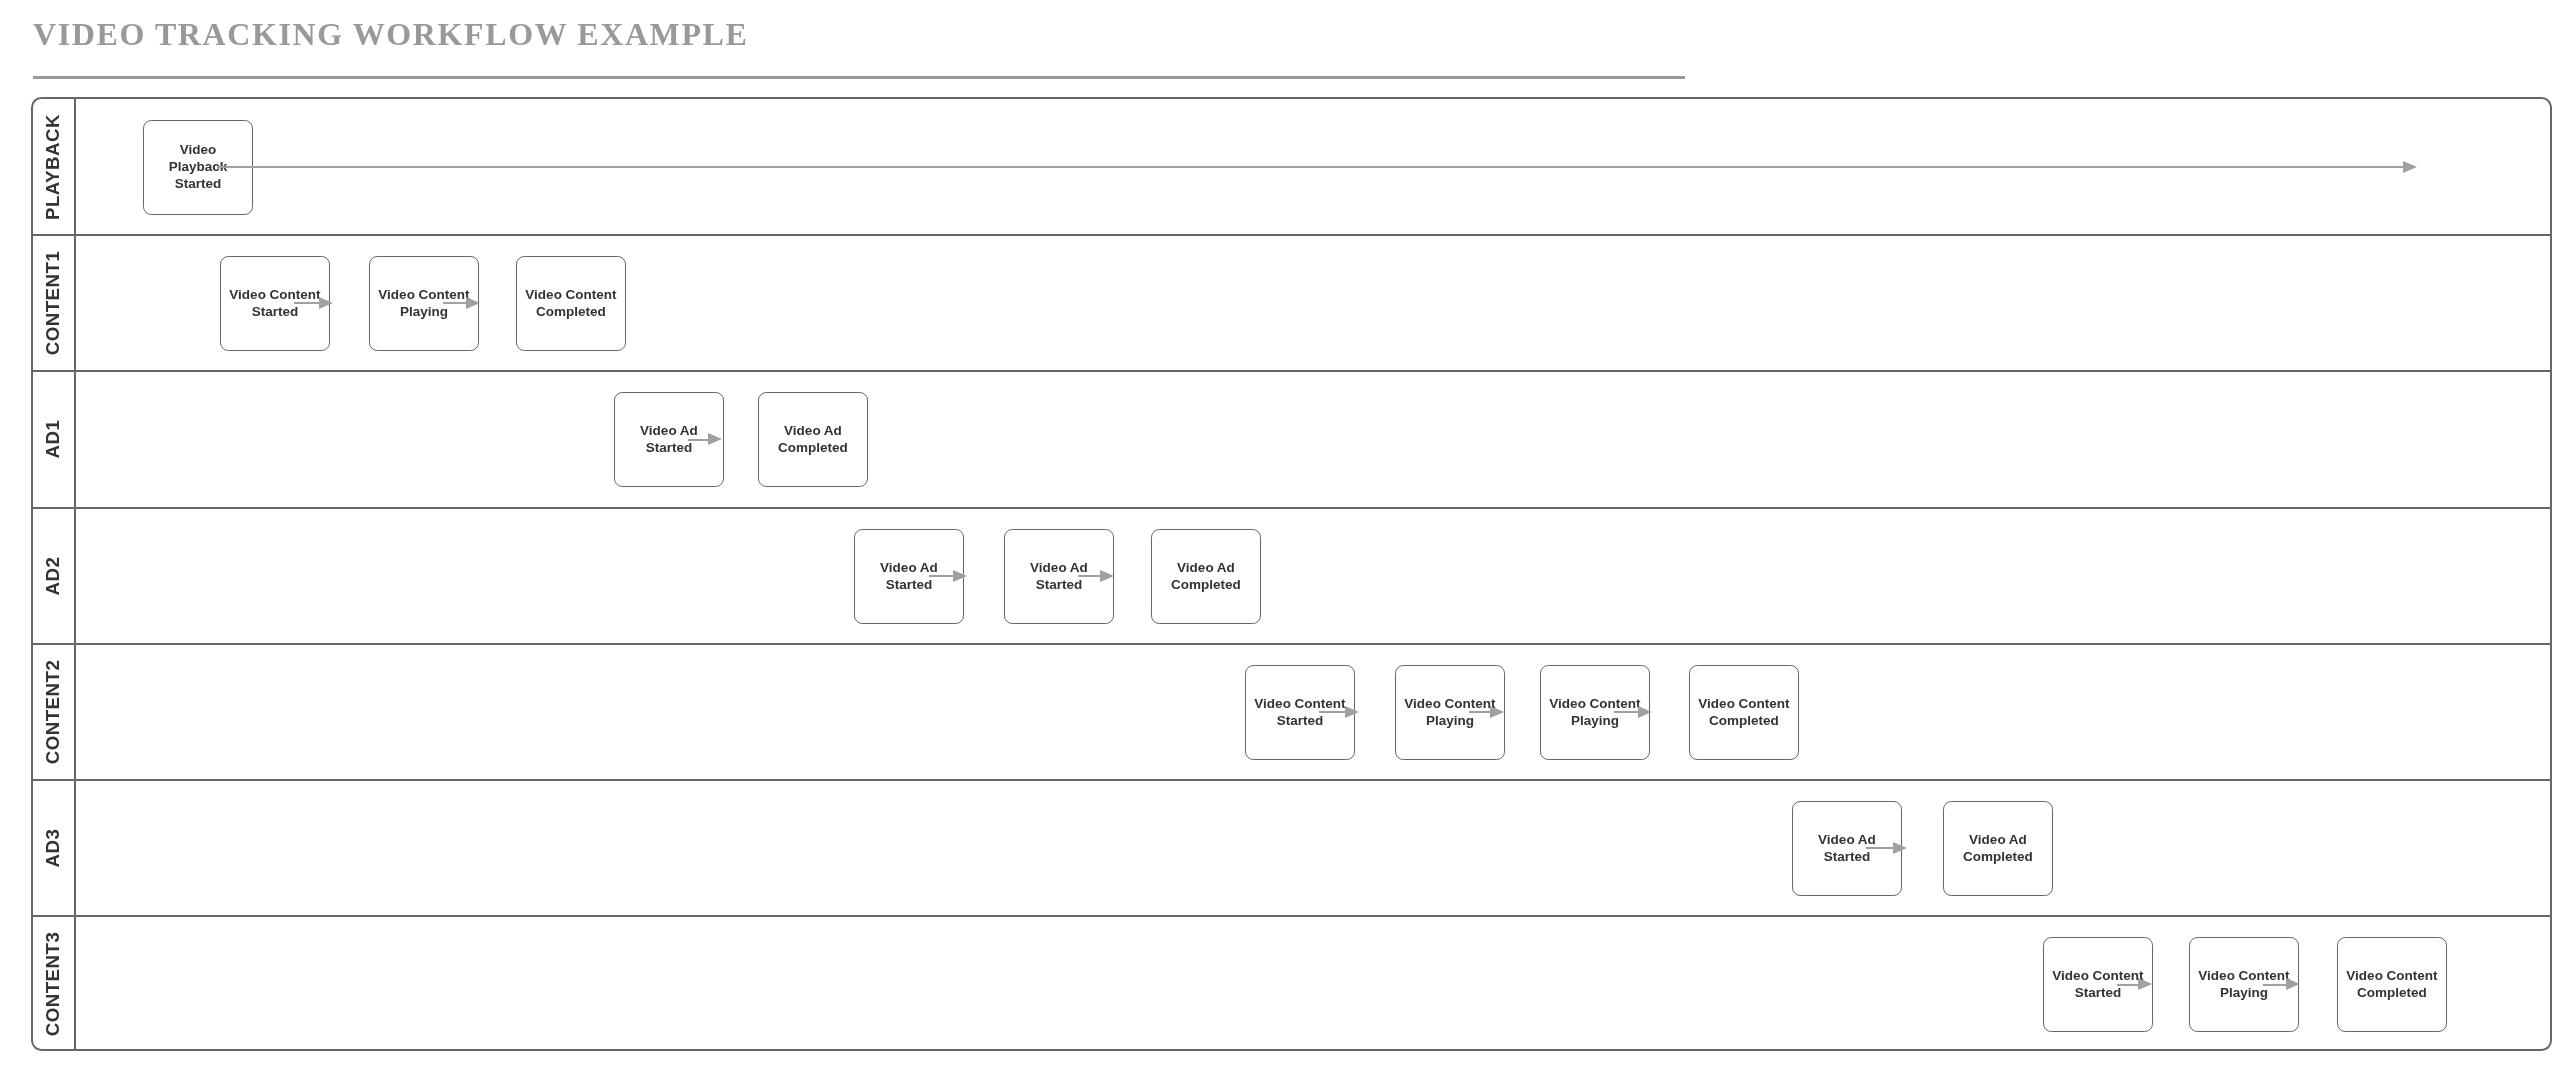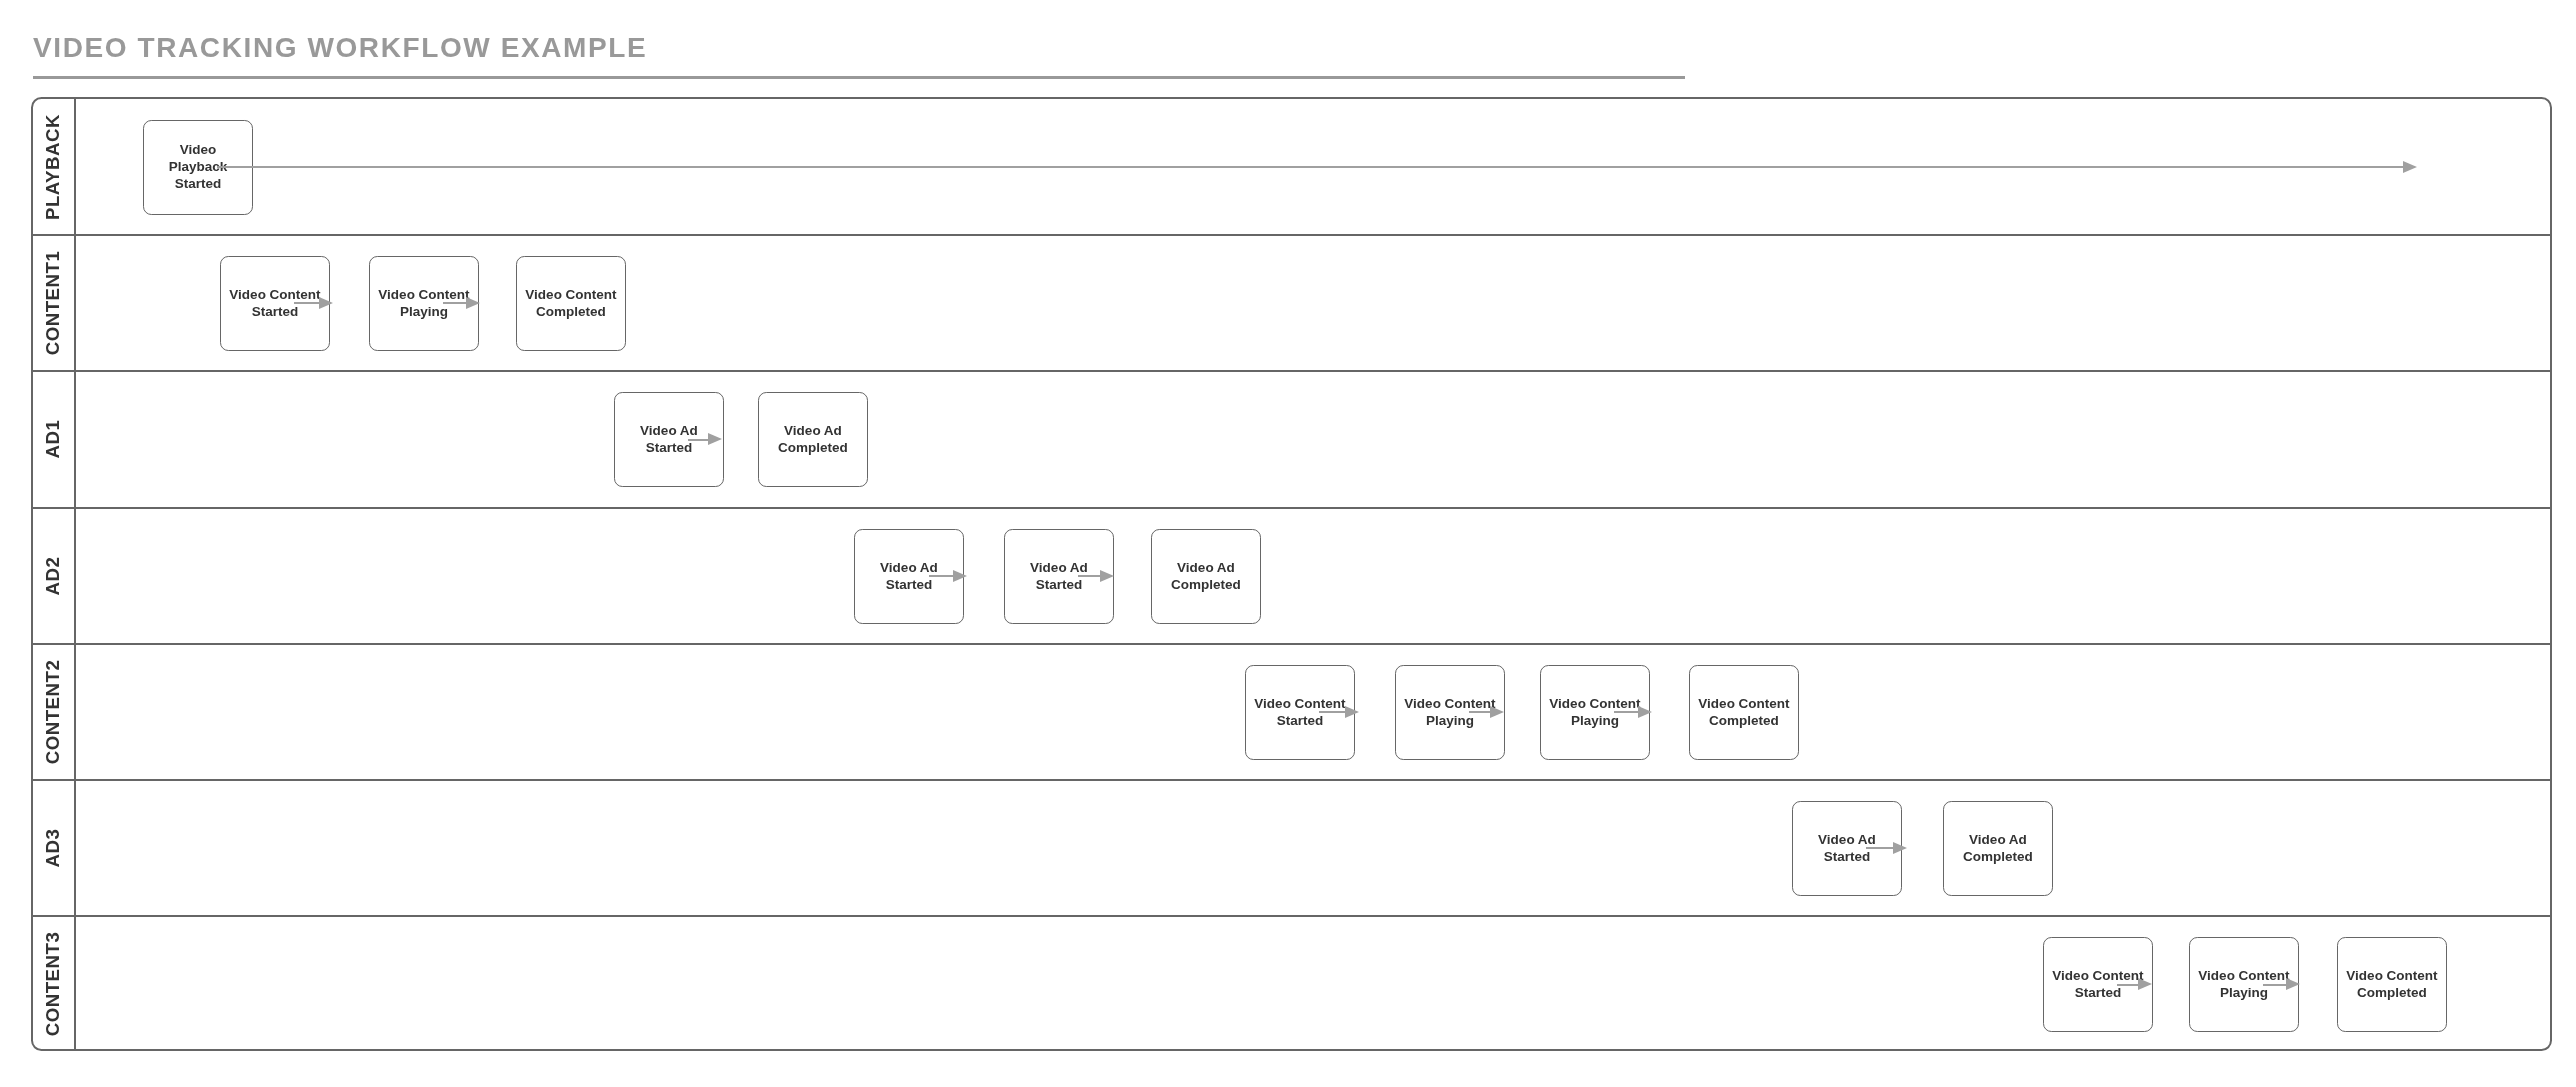--- a/index.html
+++ b/index.html
@@ -6,23 +6,23 @@
     --bg:#ffffff; --title:#999999; --pool:#666666; --box-border:#666666;
     --box-fill:#ffffff; --box-text:#333333; --lane-text:#333333; --arrow:#a0a0a0;
   }
   *{box-sizing:border-box; margin:0; padding:0;}
   html,body{background:var(--bg);}
   body{
     width:2576px; height:1087px; position:relative; overflow:hidden;
     font-family:"Liberation Sans", sans-serif;
   }
   .page-title{
-    position:absolute; left:33px; top:32px;
-    font-size:28px; font-weight:bold; letter-spacing:1.6px;
-    color:var(--title); white-space:nowrap;
+    position:absolute; left:33px; top:16px;
+    font-size:32px; font-weight:bold; letter-spacing:1.6px;
+    color:var(--title); white-space:nowrap;font-family:Liberation Serif, serif;
   }
   .title-underline{
     position:absolute; left:33px; top:76px; width:1652px; height:3.1px;
     background:var(--title);
   }
   .pool{
     position:absolute; left:31px; top:97px; width:2521px; height:954px;
     border:2.1px solid var(--pool); border-radius:10.4px; background:var(--bg);
   }
   .header-sep{

